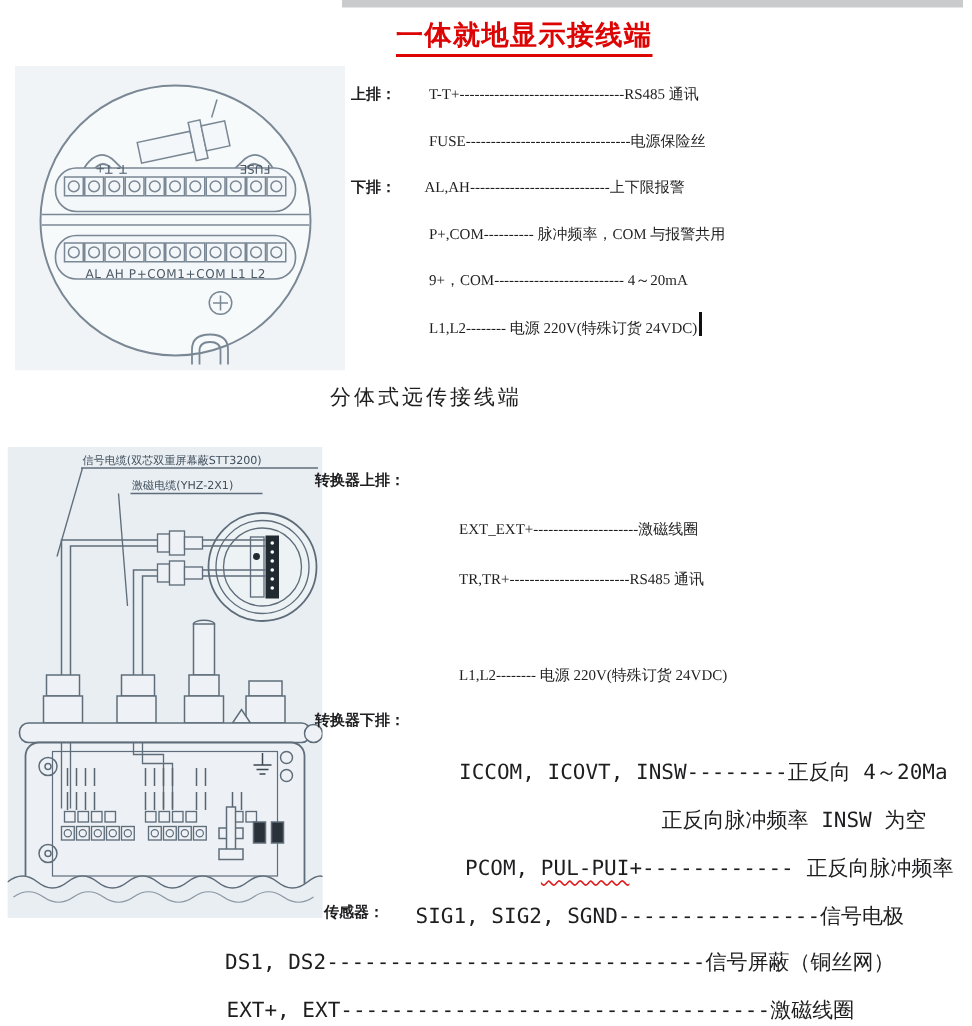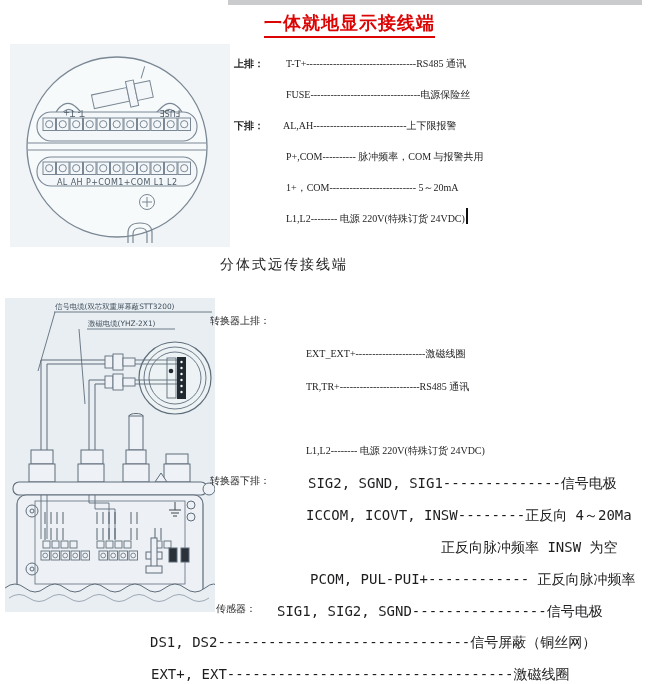--- a/index.html
+++ b/index.html
@@ -4,23 +4,23 @@
 <style>
   html,body{margin:0;padding:0;background:#fff;}
   .page{position:relative;width:648px;height:684px;background:#ffffff;overflow:hidden;
         font-family:"Liberation Serif", serif;color:#1e1e20;}
   .scan-strip{position:absolute;left:228px;top:0;width:414px;height:5px;background:#c9cbcc;}
   .title{position:absolute;left:264px;top:11px;font-size:18px;font-weight:bold;color:#dd0404;
          letter-spacing:1px;border-bottom:2px solid #dd0404;padding-bottom:1px;white-space:nowrap;}
   .h2{position:absolute;left:220px;top:256px;font-size:14px;letter-spacing:2px;white-space:nowrap;}
   .r{position:absolute;white-space:nowrap;font-size:10px;line-height:20px;}
   .lbl{font-weight:bold;}
-  .hei{font-family:"DejaVu Sans", sans-serif;font-weight:normal;}
+  .hei{font-family:"DejaVu Sans", sans-serif;font-weight:bold;}
   .mono{font-family:"DejaVu Sans Mono", monospace;font-size:14px;}
-  .misspell{text-decoration-style:wavy;text-decoration-color:#e01b1b;
+  .misspell{text-decoration:underline;text-decoration-style:wavy;text-decoration-color:#e01b1b;
             text-decoration-thickness:1px;text-underline-offset:3px;}
   .caret{display:inline-block;width:2px;height:16px;background:#101010;vertical-align:-2px;margin-left:1px;}
   .fig{position:absolute;}
   svg text{font-family:"DejaVu Sans", sans-serif;}
 </style>
 </head>
 <body>
 
 <div class="page">
 
@@ -102,21 +102,21 @@
       <path d="M123,199 V190 Q123,184 130,184 Q137,184 137,190 V199"></path>
     </g>
   </svg>
 
   <div class="r lbl" style="left:234px;top:54px">上排：</div>
   <div class="r" style="left:286px;top:54px">T-T+---------------------------------RS485 通讯</div>
   <div class="r" style="left:286px;top:85px">FUSE---------------------------------电源保险丝</div>
   <div class="r lbl" style="left:234px;top:116px">下排：</div>
   <div class="r" style="left:286px;top:147px">P+,COM---------- 脉冲频率，COM 与报警共用</div>
   <div class="r" style="left:283px;top:116px">AL,AH----------------------------上下限报警</div>
-  <div class="r" style="left:286px;top:178px">1+，COM-------------------------- 5～20mA</div>
+  <div class="r" style="left:286px;top:178px">9+，COM-------------------------- 4～20mA</div>
   <div class="r" style="left:286px;top:208px"><span>L1,L2-------- 电源 220V(特殊订货 24VDC)</span><span class="caret"></span></div>
 
   <div class="h2">分体式远传接线端</div>
 
   <svg class="fig" style="left:5px;top:298px" width="210" height="314" viewBox="0 0 210 314">
     <defs>
       <g id="term2">
         <rect x="0" y="0" width="8.5" height="9" fill="#eef2f6" stroke="#5f6d7a" stroke-width="0.9"></rect>
         <circle cx="4.2" cy="4.5" r="2.4" fill="none" stroke="#5f6d7a" stroke-width="0.8"></circle>
       </g>
@@ -269,21 +269,20 @@
       <path d="M4,300 Q14,293 24,300 T44,300 T64,300 T84,300 T104,300 T124,300 T144,300 T164,300 T184,300 T204,300" fill="none" stroke="#8a97a2" stroke-width="0.8"></path>
     </g>
   </svg>
 
   <div class="r hei" style="left:210px;top:311px">转换器上排：</div>
   <div class="r" style="left:306px;top:344px">EXT_EXT+---------------------激磁线圈</div>
   <div class="r" style="left:306px;top:377px">TR,TR+------------------------RS485 通讯</div>
   <div class="r" style="left:306px;top:441px">L1,L2-------- 电源 220V(特殊订货 24VDC)</div>
 
   <div class="r hei" style="left:210px;top:471px">转换器下排：</div>
-  <div class="r mono" style="left:308px;top:473px">SIG2, SGND, SIG1--------------信号电极</div>
   <div class="r mono" style="left:306px;top:505px">ICCOM, ICOVT, INSW--------正反向 4～20Ma</div>
   <div class="r mono" style="left:441px;top:537px">正反向脉冲频率 INSW 为空</div>
   <div class="r mono" style="left:310px;top:569px"><span>PCOM, </span><span class="misspell">PUL-PUI</span><span>+------------ 正反向脉冲频率</span></div>
 
   <div class="r hei" style="left:216px;top:599px">传感器：</div>
   <div class="r mono" style="left:277px;top:601px">SIG1, SIG2, SGND----------------信号电极</div>
   <div class="r mono" style="left:150px;top:632px">DS1, DS2------------------------------信号屏蔽（铜丝网）</div>
   <div class="r mono" style="left:151px;top:664px">EXT+, EXT----------------------------------激磁线圈</div>
 
 </div>

